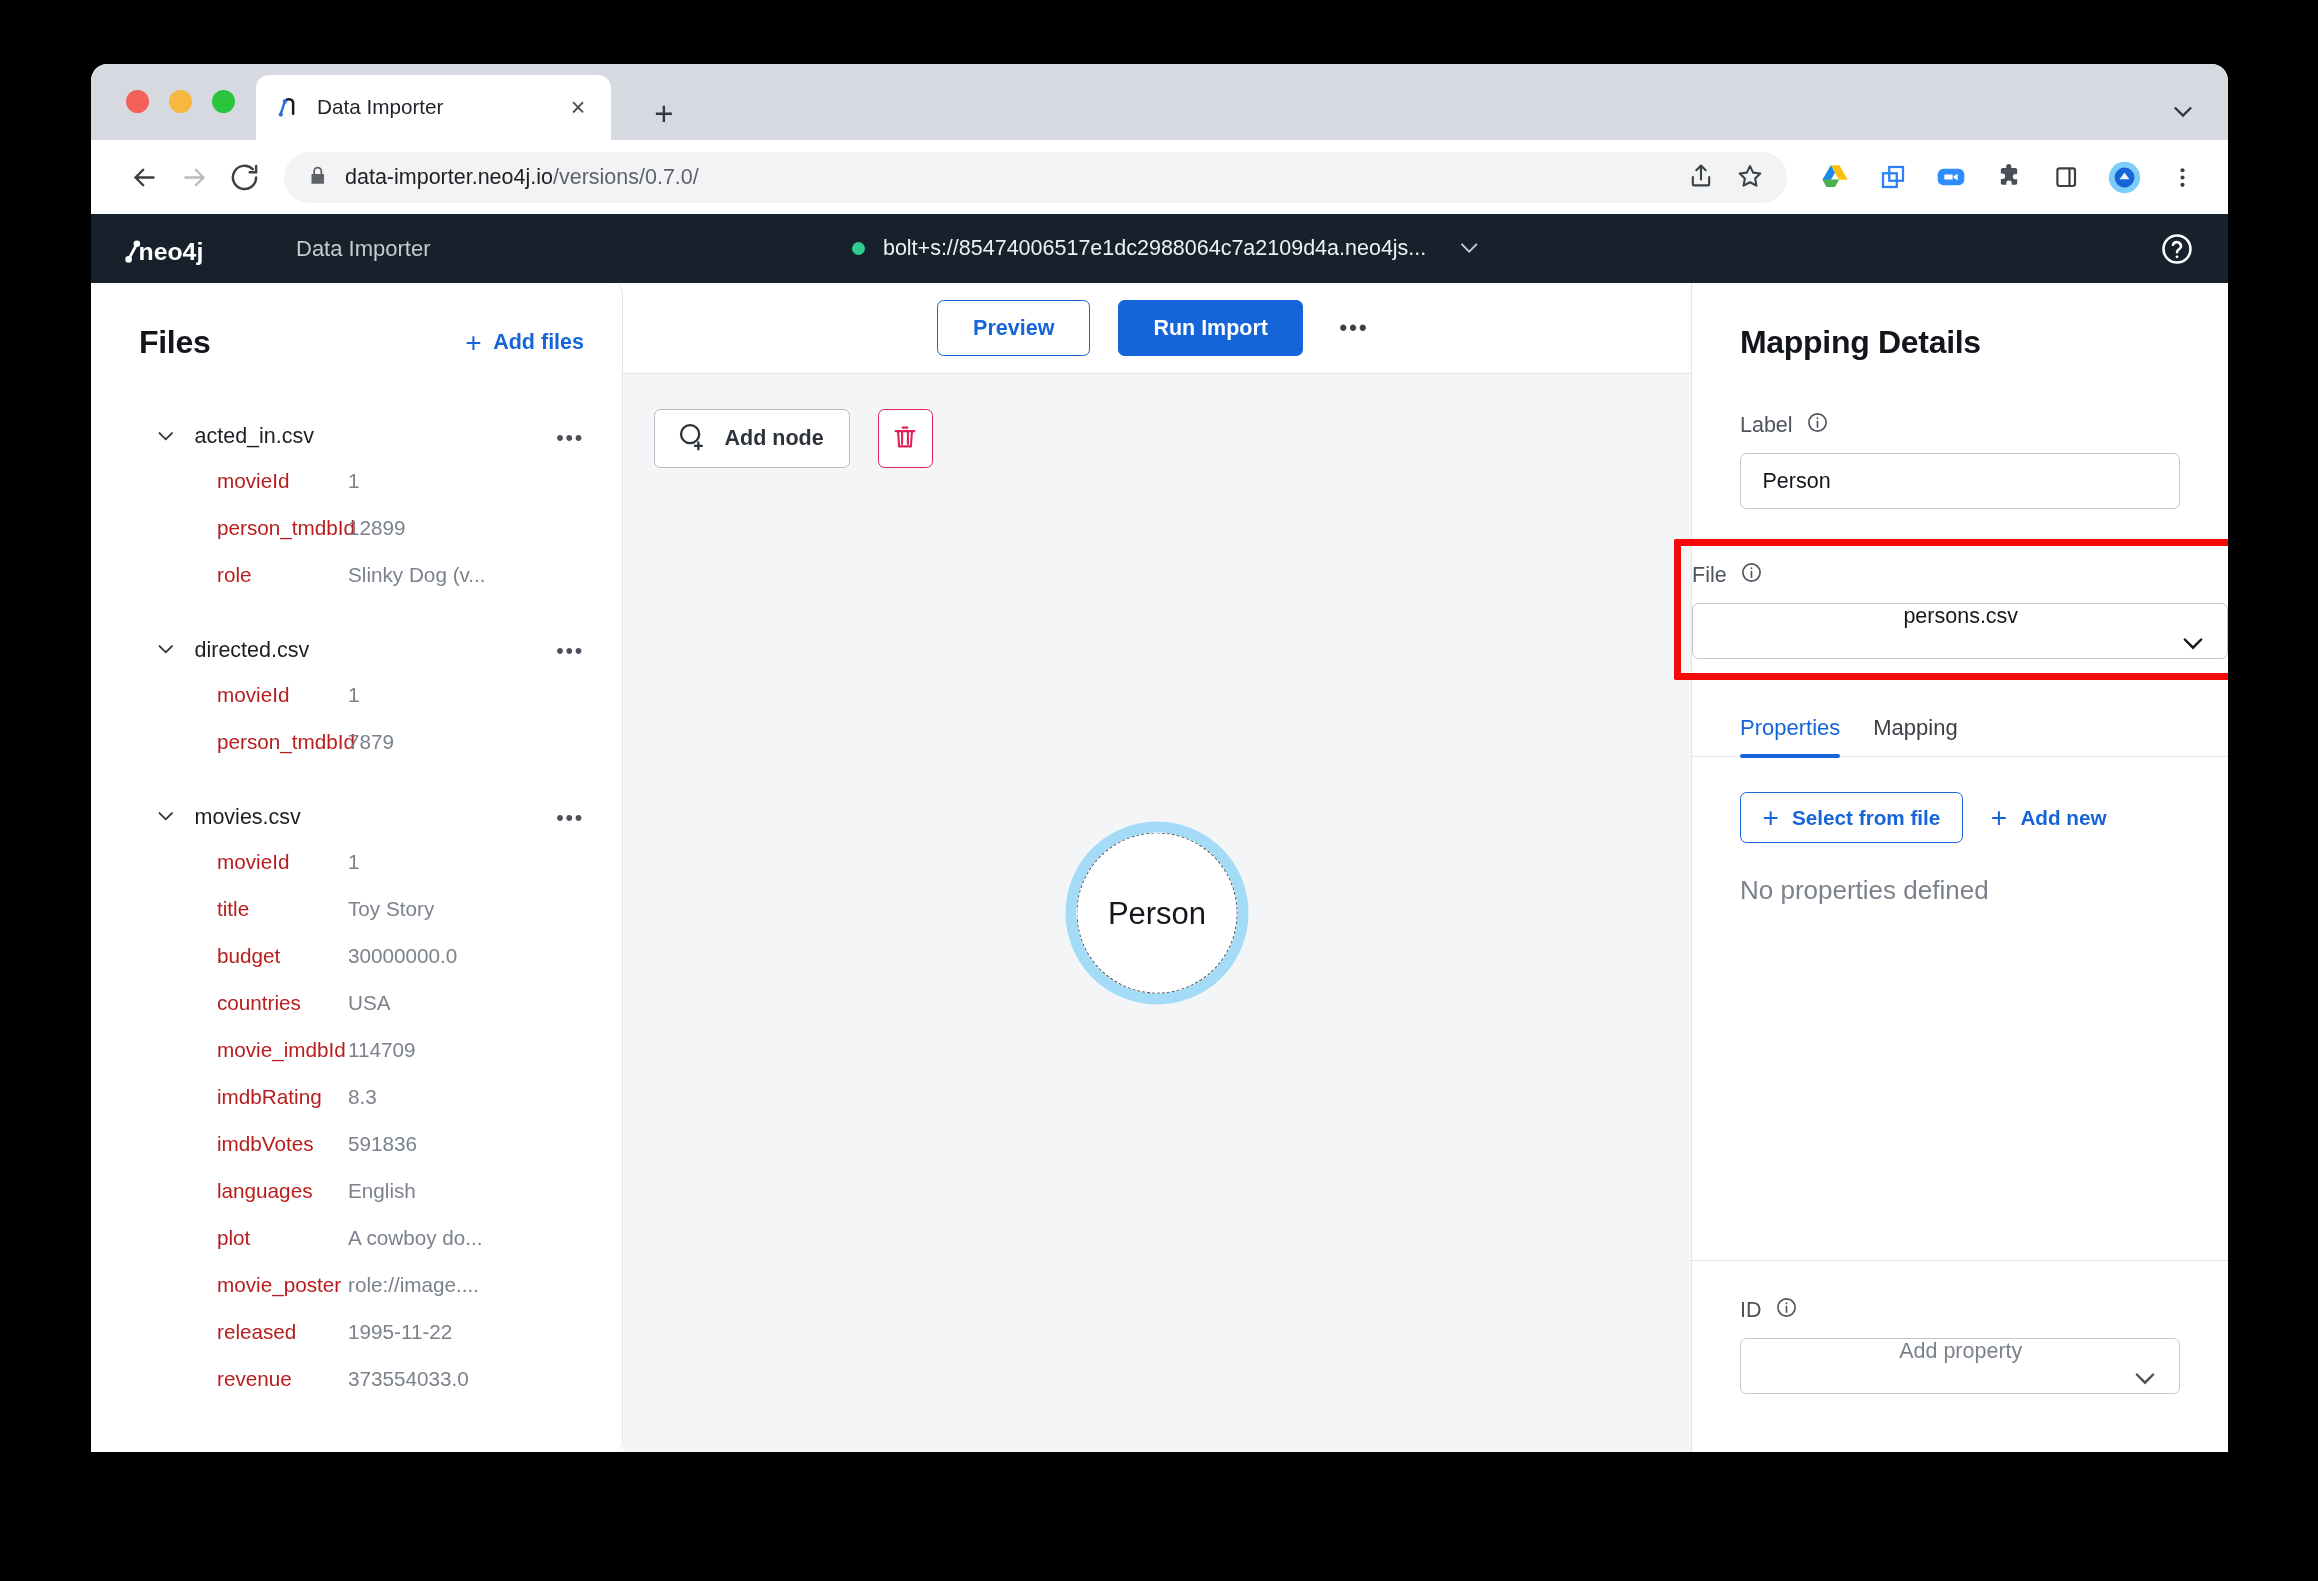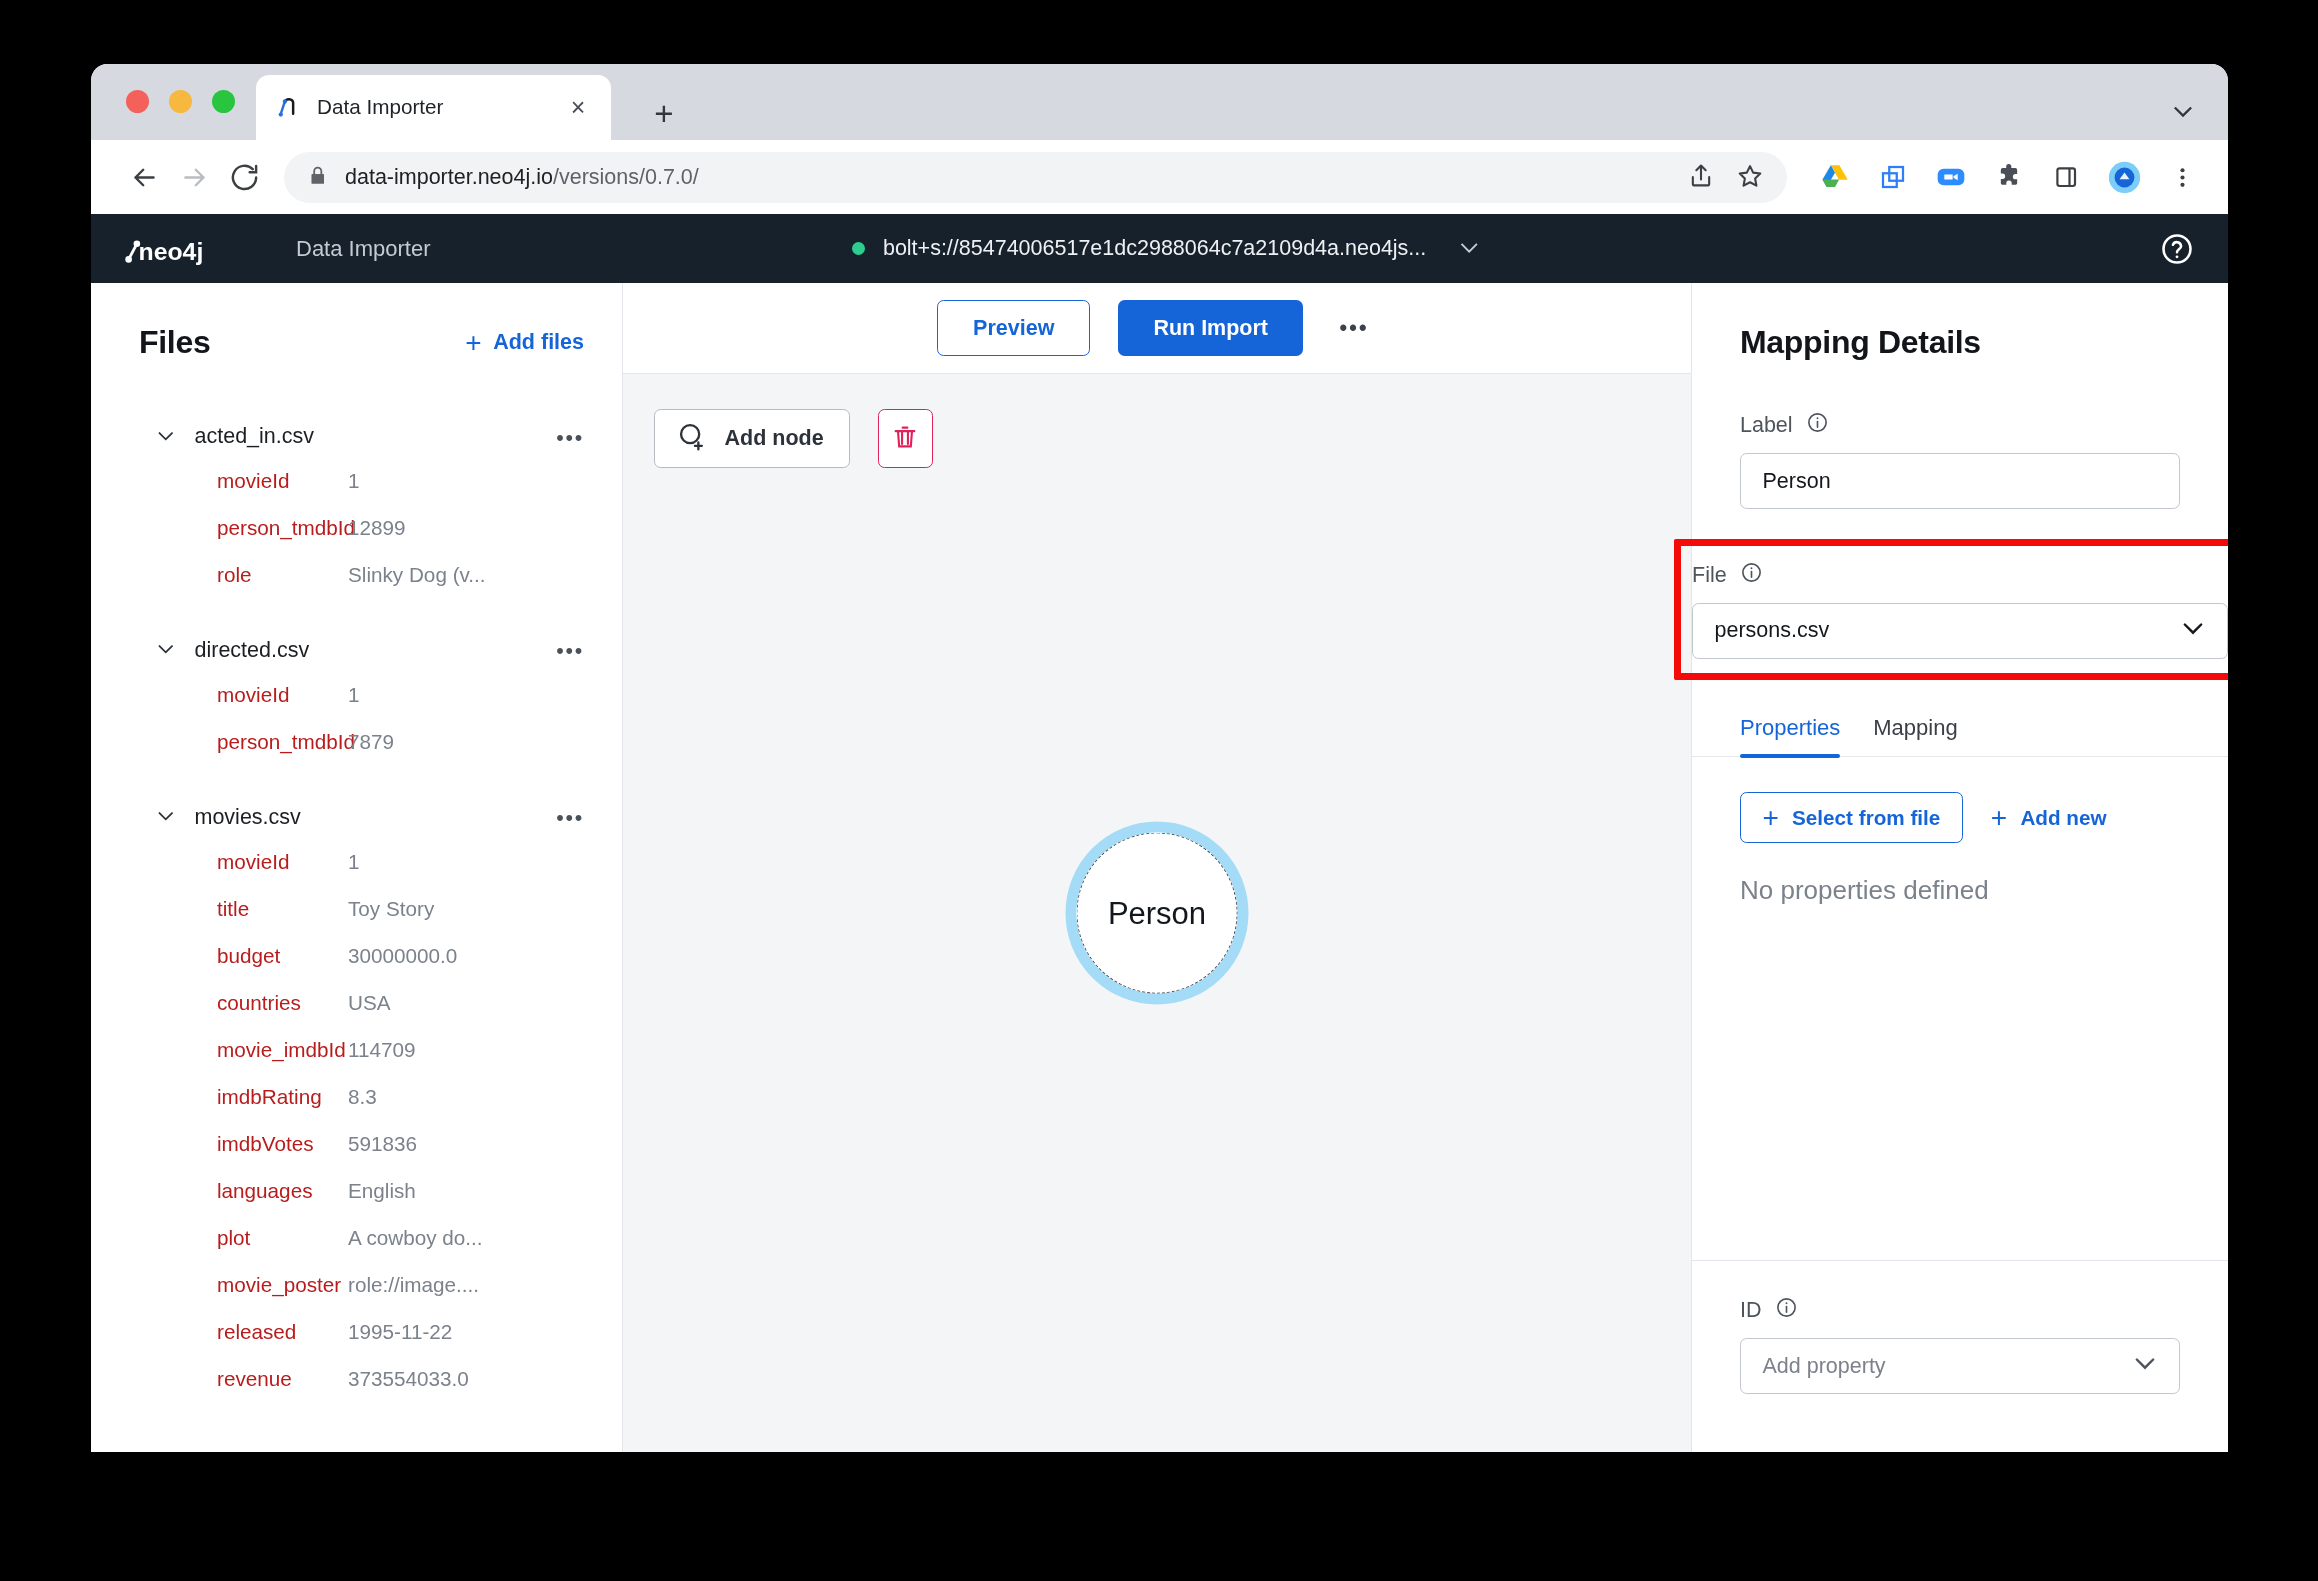--- a/index.html
+++ b/index.html
@@ -156,20 +156,21 @@
   .appbody { flex: 1; display: flex; min-height: 0; }
 
   
   .files {
     width: 532px;
     background: #fff;
     border-right: 0.8px solid #e3e6ea;
     flex: none;
     overflow: hidden;
     padding-top: 41px;
+    border-radius: 10px;
   }
   .files-head {
     display: flex;
     align-items: center;
     padding: 0 38px 0 48px;
     margin-bottom: 40px;
   }
   .files-title { font-size: 32px; font-weight: 700; color: #12151a; letter-spacing: -0.3px;}
   .addfiles {
     margin-left: auto;
@@ -309,20 +310,21 @@
   }
   .selectinput {
     height: 56px;
     border: 1.2px solid #c2c7ce;
     border-radius: 6.6px;
     display: flex; align-items: center;
     padding: 0 20px 0 21.5px;
     font-size: 21.5px;
     color: #14181d;
     background: #fff;
+    flex-direction: column;
   }
   .selectinput .ph { color: #7b828c; }
   .selectinput .chev { margin-left: auto; }
 
   .file-block {
     position: relative;
     margin-top: 30px;
     padding: 21.5px 0 21.5px 0;
   }
   .redbox {

